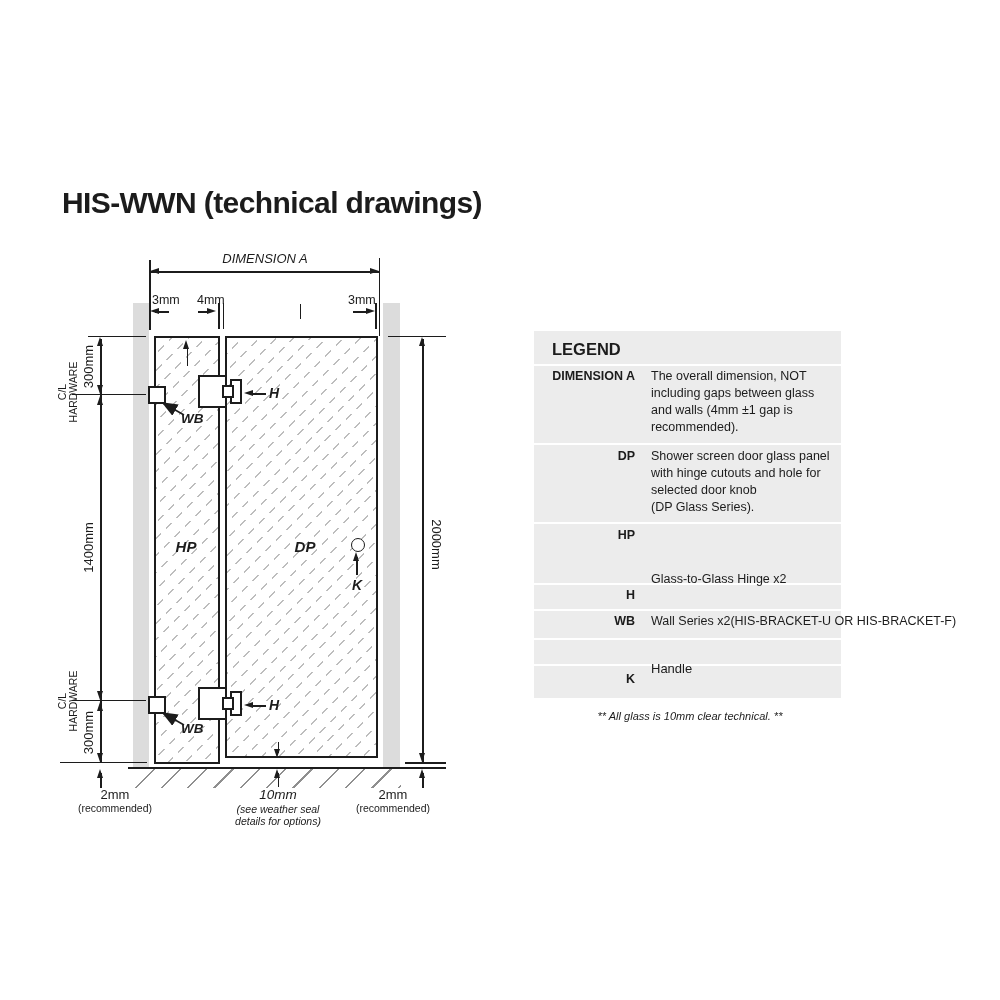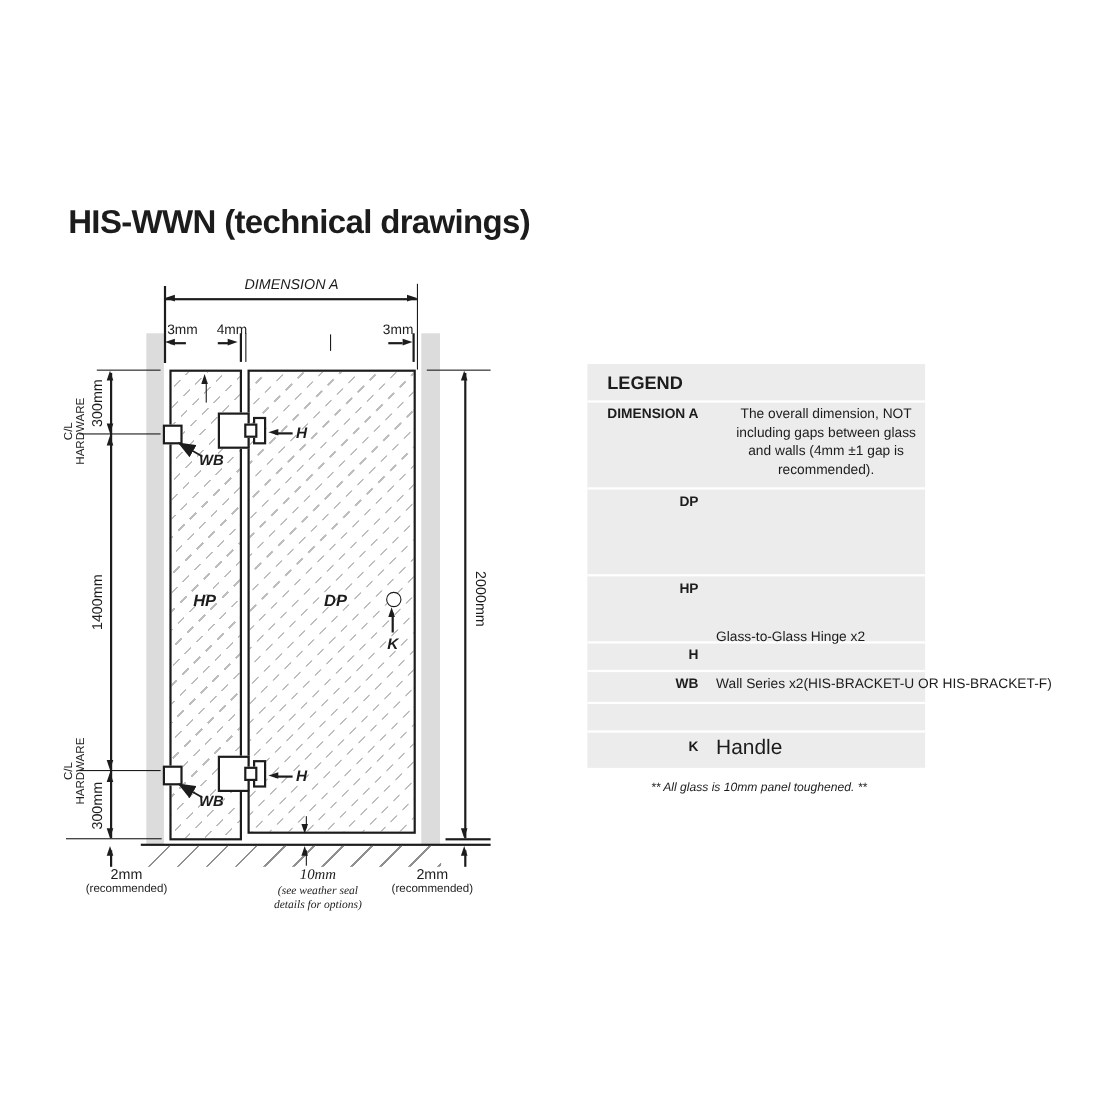--- a/index.html
+++ b/index.html
@@ -135,21 +135,21 @@
   <div class="ah ah-u" style="left:97px;top:769px;"></div>
   <div class="ab ctr" style="left:62px;top:787px;width:106px;">
     <div class="ctr" style="font-size:13px;">2mm</div>
     <div class="ctr small">(recommended)</div>
   </div>
 
   <div class="ln" style="left:277.5px;top:742px;width:1.6px;height:11px;"></div>
   <div class="ah ah-d" style="left:274.4px;top:749px;"></div>
   <div class="ln" style="left:277.5px;top:773px;width:1.6px;height:14px;"></div>
   <div class="ah ah-u" style="left:274.4px;top:769px;"></div>
-  <div class="ab ctr" style="left:229px;top:787px;width:120px;font-family:Liberation Serif, serif;">
+  <div class="ab ctr" style="left:218px;top:787px;width:120px;">
     <div class="ctr it" style="font-size:13.5px;">10mm</div>
     <div class="ctr it small" style="white-space:pre;line-height:11.5px;margin-top:2px;">(see weather seal
 details for options)</div>
   </div>
 
   <div class="ln" style="left:422px;top:773px;width:1.6px;height:15px;"></div>
   <div class="ah ah-u" style="left:419px;top:769px;"></div>
   <div class="ab ctr" style="left:340px;top:787px;width:106px;">
     <div class="ctr" style="font-size:13px;">2mm</div>
     <div class="ctr small">(recommended)</div>
@@ -169,34 +169,38 @@
     <div class="txt" style="left:18px;top:9px;font-size:16.5px;font-weight:bold;">LEGEND</div>
     <div class="sep" style="top:33px;"></div>
     <div class="sep" style="top:112px;"></div>
     <div class="sep" style="top:191px;"></div>
     <div class="sep" style="top:252px;"></div>
     <div class="sep" style="top:278px;"></div>
     <div class="sep" style="top:307px;"></div>
     <div class="sep" style="top:333px;"></div>
 
     <div class="lg-term" style="top:37px;">DIMENSION A</div>
-    <div class="lg-desc" style="top:37px;text-align:center;">The overall dimension, NOT
+    <div class="lg-desc" style="top:37px;">The overall dimension, NOT
 including gaps between glass
 and walls (4mm ±1 gap is
 recommended).</div>
 
     <div class="lg-term" style="top:117px;">DP</div>
+    <div class="lg-desc" style="top:117px;">Shower screen door glass panel
+with hinge cutouts and hole for
+selected door knob
+(DP Glass Series).</div>
 
     <div class="lg-term" style="top:196px;">HP</div>
 
     <div class="lg-term" style="top:256px;">H</div>
     <div class="lg-desc" style="top:240px;">Glass-to-Glass Hinge x2</div>
 
     <div class="lg-term" style="top:282px;">WB</div>
     <div class="lg-desc" style="top:282px;">Wall Series x2(HIS-BRACKET-U OR HIS-BRACKET-F)</div>
 
     <div class="lg-term" style="top:340px;">K</div>
-    <div class="lg-desc" style="top:340px;font-size:19px;">Handle</div>
-  </div>
-
-  <div class="txt it ctr" style="left:540px;top:710px;width:300px;font-size:11px;">** All glass is 10mm panel toughened. **</div>
+    <div class="lg-desc" style="top:329px;font-size:13px;">Handle</div>
+  </div>
+
+  <div class="txt it ctr" style="left:540px;top:710px;width:300px;font-size:11px;">** All glass is 10mm clear technical. **</div>
 
 </div>
 
 </body></html>

